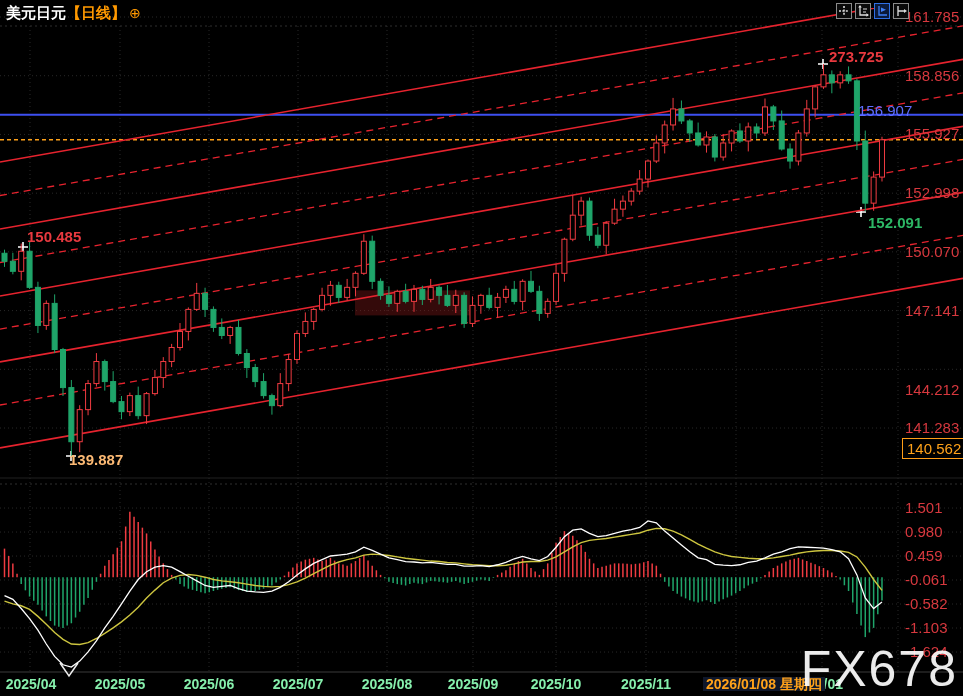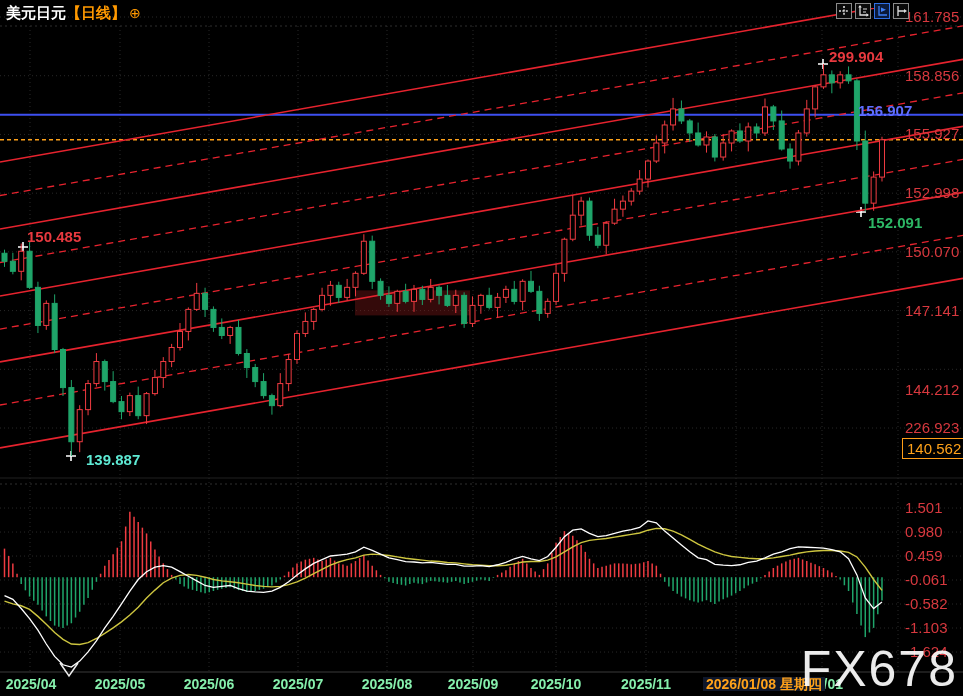--- a/index.html
+++ b/index.html
@@ -16,21 +16,21 @@
   #toolbar{position:absolute;left:836px;top:3px;z-index:4;display:flex;gap:3px;}
   .tool-btn{width:16px;height:16px;border:1px solid #8a8a8a;background:#0a0a0a;
             display:flex;align-items:center;justify-content:center;box-sizing:border-box;cursor:pointer;}
   .tool-btn.active{border-color:#2f6fe4;background:#0b1a3a;}
   
   .plabel,.mlabel-axis{font-size:15px;color:#d7383e;font-weight:400;}
   .tlabel{font-size:14px;color:#86efac;font-weight:700;top:677px;}
   .tlabel.hl{color:#ffa21a;background:#0f172a;padding:0 3px;z-index:5;}
   
   .mlabel{font-size:15px;font-weight:700;}
-  #blue-label{left:858px;top:103px;color:#5f6dff;font-size:15px;font-weight:700;}
+  #blue-label{left:858px;top:103px;color:#5f6dff;font-size:15px;font-weight:400;}
   #boxed-label{left:902px;color:#ffa21a;font-size:15px;font-weight:400;border:1px solid #ff9e18;
                background:#000;padding:2px 5px 2px 4px;}
   
   #macd-header{position:absolute;left:4px;top:481px;z-index:3;font-size:15px;font-weight:400;}
   #macd-header .t1{color:#e8e8e8;}
   #macd-header .t2{color:#e8e8e8;margin-left:10px;}
   #macd-header .t3{color:#d6d22e;margin-left:14px;}
   #macd-header .t4{color:#e83cc9;margin-left:14px;}
   
   #watermark{position:absolute;right:5px;bottom:-2px;z-index:9;font-size:50px;font-weight:500;
@@ -565,21 +565,21 @@
     </div>
   </div>
 
   <span class="overlay-label plabel" style="left: 905px; top: 9px;">161.785</span>
   <span class="overlay-label plabel" style="left: 905px; top: 67.7206px;">158.856</span>
   <span class="overlay-label plabel" style="left: 905px; top: 126.441px;">155.927</span>
   <span class="overlay-label plabel" style="left: 905px; top: 185.162px;">152.998</span>
   <span class="overlay-label plabel" style="left: 905px; top: 243.862px;">150.070</span>
   <span class="overlay-label plabel" style="left: 905px; top: 302.583px;">147.141</span>
   <span class="overlay-label plabel" style="left: 905px; top: 382px;">144.212</span>
-  <span class="overlay-label plabel" style="left: 905px; top: 420.024px;">226.923</span>
+  <span class="overlay-label plabel" style="left: 905px; top: 420.024px;">141.283</span>
   <span class="overlay-label" id="boxed-label" style="top: 438.479px;">140.562</span>
 
   <span class="overlay-label mlabel-axis" style="left: 905px; top: 500.034px;">1.501</span>
   <span class="overlay-label mlabel-axis" style="left: 905px; top: 524.042px;">0.980</span>
   <span class="overlay-label mlabel-axis" style="left: 905px; top: 548.049px;">0.459</span>
   <span class="overlay-label mlabel-axis" style="left: 905px; top: 572.011px; text-align: right;">-0.061</span>
   <span class="overlay-label mlabel-axis" style="left: 905px; top: 596.019px;">-0.582</span>
   <span class="overlay-label mlabel-axis" style="left: 905px; top: 620.026px;">-1.103</span>
   <span class="overlay-label mlabel-axis" style="left: 905px; top: 644.034px;">-1.624</span>
 
@@ -588,20 +588,20 @@
   <span class="overlay-label tlabel" style="left: 209px; transform: translateX(-50%);">2025/06</span>
   <span class="overlay-label tlabel" style="left: 298px; transform: translateX(-50%);">2025/07</span>
   <span class="overlay-label tlabel" style="left: 387px; transform: translateX(-50%);">2025/08</span>
   <span class="overlay-label tlabel" style="left: 473px; transform: translateX(-50%);">2025/09</span>
   <span class="overlay-label tlabel" style="left: 556px; transform: translateX(-50%);">2025/10</span>
   <span class="overlay-label tlabel" style="left: 646px; transform: translateX(-50%);">2025/11</span>
   <span class="overlay-label tlabel" style="left: 808px;">26/01</span>
   <span class="overlay-label tlabel hl" style="left: 703px;">2026/01/08 星期四</span>
 
   <span class="overlay-label mlabel" style="left: 27px; top: 229px; color: rgb(232, 57, 63);">150.485</span>
-  <span class="overlay-label mlabel" style="left: 86px; top: 452px; color: #5eead4;">139.887</span>
-  <span class="overlay-label mlabel" style="left: 829px; top: 49px; color: rgb(232, 57, 63);">299.904</span>
+  <span class="overlay-label mlabel" style="left: 69px; top: 452px; color: #fdba74;">139.887</span>
+  <span class="overlay-label mlabel" style="left: 829px; top: 49px; color: rgb(232, 57, 63);">273.725</span>
   <span class="overlay-label mlabel" style="left: 868px; top: 215px; color: rgb(45, 183, 101);">152.091</span>
   <span class="overlay-label" id="blue-label">156.907</span>
 
 
   <div id="watermark">FX678</div>
 </div>
 
 </body></html>

